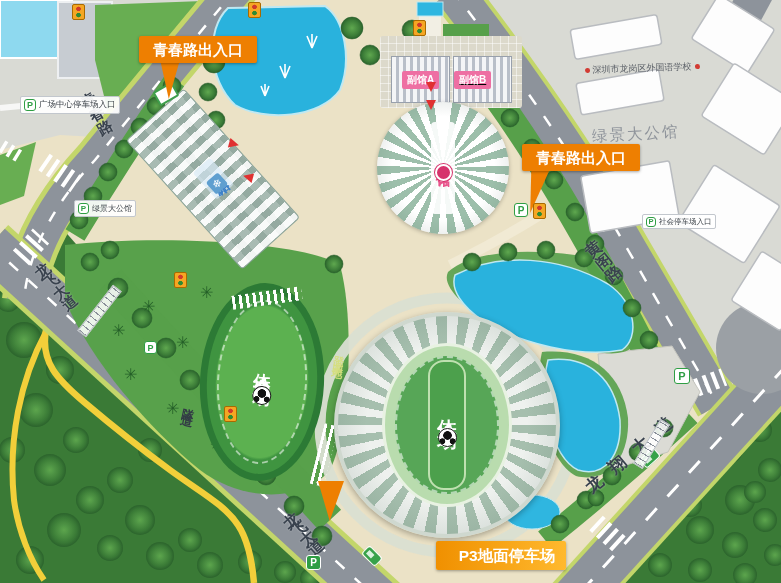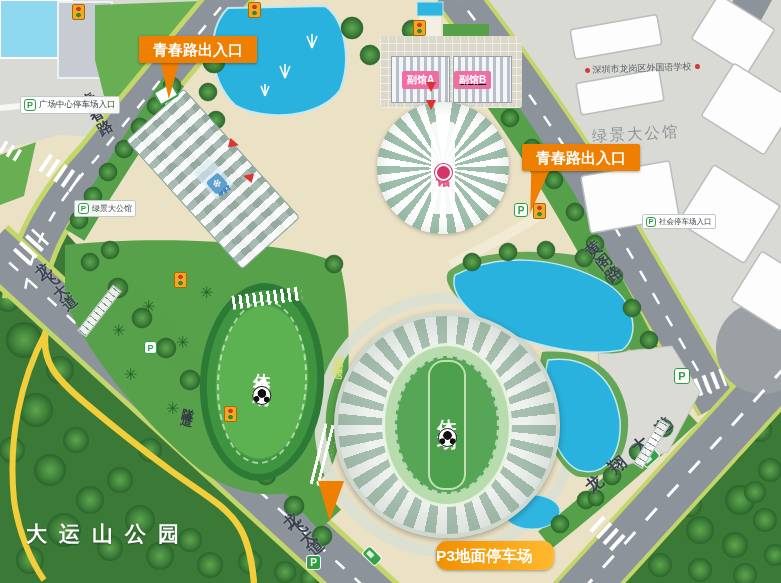--- a/index.html
+++ b/index.html
@@ -307,21 +307,20 @@
   </div>
   <div class="bleach" style="left:232px;top:291px;width:70px;height:14px;transform:rotate(-8deg);"></div>
   <div class="bleach" style="left:317px;top:424px;width:14px;height:62px;transform:rotate(14deg);"></div>
 
   <div class="roadname v" style="left:95px;top:76px;height:104px;transform:rotate(-30deg);font-size:15px;letter-spacing:16px;">青春路</div>
   <div class="roadname v" style="left:68px;top:238px;height:150px;transform:rotate(-40deg);font-size:15px;letter-spacing:14px;">龙飞大道</div>
   <div class="roadname v" style="left:313px;top:487px;height:140px;transform:rotate(-42deg);font-size:16px;letter-spacing:12px;">龙飞大道</div>
   <div class="roadname v" style="left:610px;top:218px;height:130px;transform:rotate(-39deg);font-size:16px;letter-spacing:16px;">黄阁路</div>
   <div class="roadname" style="left:588px;top:478px;width:180px;transform:rotate(-40deg);transform-origin:left center;font-size:17px;letter-spacing:13px;">龙翔大道</div>
 
-  <div class="lbl" style="left:26px;top:520px;font-size:21px;font-weight:bold;color:#fff;letter-spacing:12px;text-shadow:0 1px 2px rgba(0,0,0,.4);white-space:nowrap;">大运山公园</div>
 
   <div class="lbl" style="left:556px;top:62px;width:172px;display:flex;align-items:center;justify-content:center;gap:3px;transform:rotate(-2deg);">
     <span style="width:5px;height:5px;border-radius:50%;background:#d23b33;"></span>
     <span style="font-size:9px;color:#5a5f66;white-space:nowrap;">深圳市龙岗区外国语学校</span>
     <span style="width:5px;height:5px;border-radius:50%;background:#d23b33;"></span>
   </div>
   <div class="lbl" style="left:592px;top:124px;font-size:15.5px;color:#90959c;letter-spacing:2px;transform:rotate(-3deg);white-space:nowrap;">绿景大公馆</div>
 
   <div class="lbl v" style="left:178px;top:398px;height:44px;transform:rotate(12deg);font-size:12.5px;font-weight:bold;color:#333b46;letter-spacing:6px;">隧道</div>
   <div class="lbl v" style="left:327px;top:346px;height:84px;transform:rotate(8deg);font-size:11px;font-weight:bold;color:#d6df7e;letter-spacing:4px;opacity:.95;">登山基地</div>
@@ -336,23 +335,23 @@
   </div>
   <div class="whitesign" style="left:642px;top:214px;height:15px;">
     <span class="p-icon" style="width:10px;height:10px;font-size:7.5px;">P</span>
     <span style="font-size:7.5px;">社会停车场入口</span>
   </div>
 
   <div class="lbl" style="left:592px;top:366px;width:124px;text-align:center;">
     <span class="p-icon" style="width:16px;height:16px;font-size:11px;margin-left:56px;">P</span>
   </div>
 
-  <div class="lbl" style="left:436px;top:541px;width:118px;height:29px;line-height:29px;text-align:left;z-index:6;
+  <div class="lbl" style="left:436px;top:541px;width:118px;height:29px;line-height:29px;text-align:center;z-index:6;
               background:linear-gradient(90deg,#f09000,#ffb92e);color:#fff;font-weight:bold;font-size:15.5px;
-              border-radius:11px;box-shadow:0 1px 3px rgba(0,0,0,.35);">P3地面停车场</div>
+              border-radius:2px;box-shadow:0 1px 3px rgba(0,0,0,.35);padding-left:12px;">P3地面停车场</div>
 
   <span class="p-icon lbl" style="left:306px;top:555px;width:15px;height:15px;font-size:10px;background:#2f9e44;color:#fff;border-color:#fff;">P</span>
   <span class="p-icon lbl" style="left:144px;top:341px;width:13px;height:13px;font-size:9px;">P</span>
   <span class="p-icon lbl" style="left:514px;top:203px;width:14px;height:14px;font-size:10px;">P</span>
 
   <div class="callout" style="left:139px;top:36px;width:118px;height:27px;line-height:27px;font-size:15px;">青春路出入口</div>
   <div class="pointer" style="left:158px;top:61px;width:24px;height:38px;clip-path:polygon(10% 0,90% 0,45% 100%);"></div>
 
   <div class="callout" style="left:522px;top:144px;width:118px;height:27px;line-height:27px;font-size:15px;">青春路出入口</div>
   <div class="pointer" style="left:528px;top:169px;width:22px;height:44px;clip-path:polygon(15% 0,100% 0,10% 100%);"></div>

